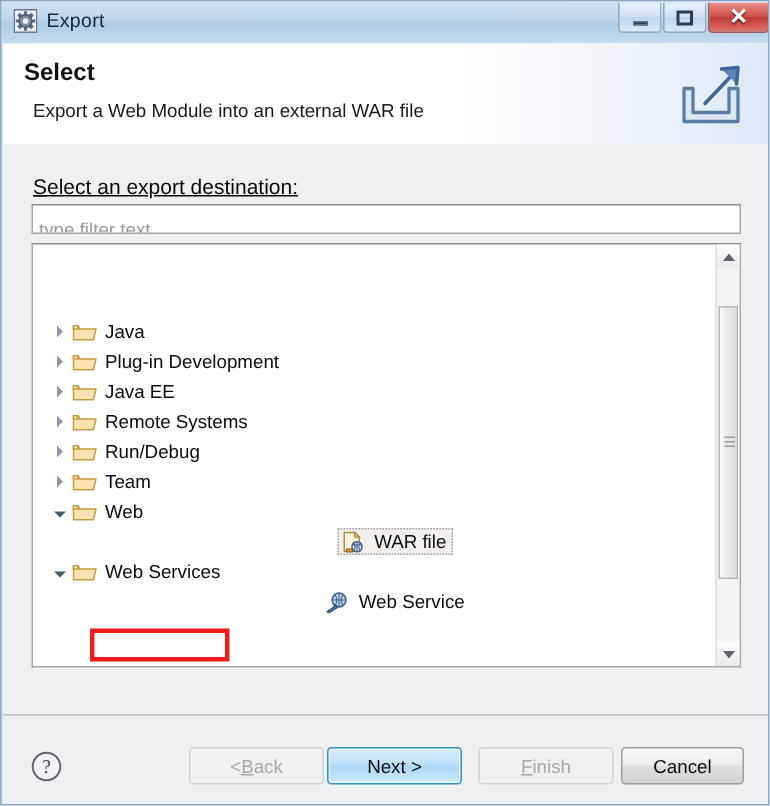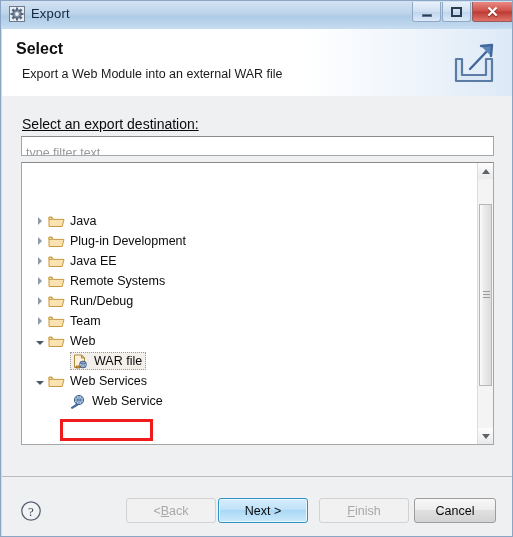--- a/index.html
+++ b/index.html
@@ -184,21 +184,21 @@
   .tree-row {
     position: relative;
     height: 20px;
     display: flex;
     align-items: center;
     padding-left: 10px;
     box-sizing: border-box;
     white-space: nowrap;
   }
   .tree-row.depth1 { padding-left: 10px; }
-  .tree-row.depth2 { padding-left: 48px; }
+  .tree-row.depth2 { padding-left: 28px; justify-content: center; }
   .twisty {
     width: 16px; height: 16px;
     flex: 0 0 16px;
     display: flex;
     align-items: center;
     justify-content: center;
   }
   .tw-collapsed {
     width: 0; height: 0;
     border-left: 4px solid #8d9aa8;

